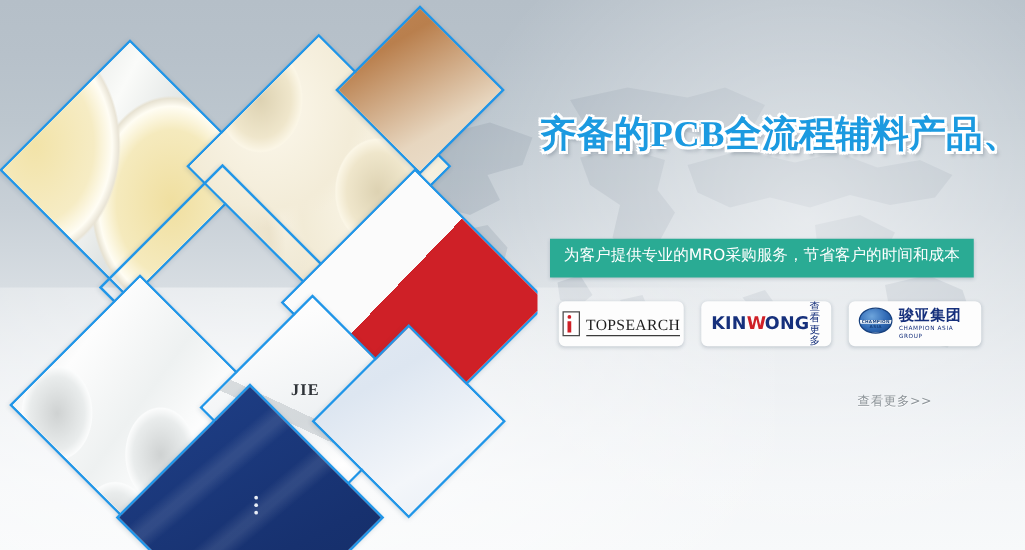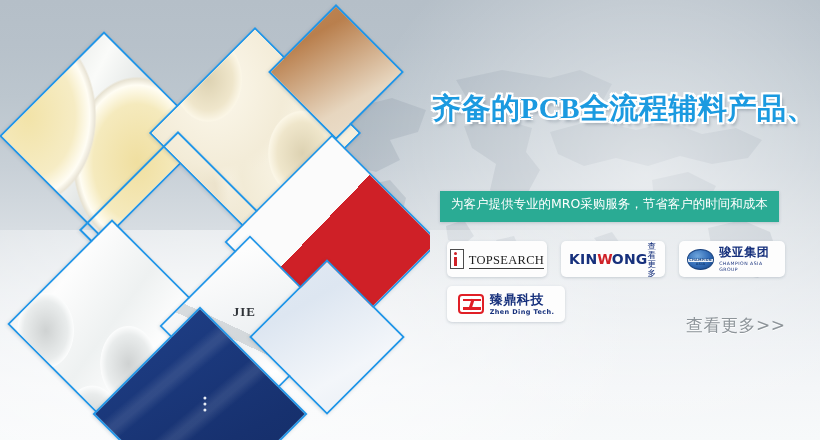--- a/index.html
+++ b/index.html
@@ -205,21 +205,21 @@
     font-family:"DejaVu Sans","Liberation Sans",sans-serif;
     font-weight:bold;font-size:14px;letter-spacing:.2px;color:#16307c;line-height:15px;
   }
   .kw-top .w{color:#cf2027;letter-spacing:-1px;}
   .kw-sub{
     font-family:"DejaVu Sans",sans-serif;font-size:8.5px;color:#16307c;
     letter-spacing:1px;margin-top:2px;line-height:9px;
   }
 
   
-  .ca-wrap{display:flex;align-items:center;gap:5px;}
+  .ca-wrap{display:flex;align-items:flex-start;gap:5px;}
   .ca-globe{
     width:30px;height:21px;border-radius:50%;
     background:radial-gradient(ellipse at 38% 32%, #6ea5dc 0%, #2f69b5 55%, #16407e 100%);
     position:relative;overflow:hidden;border:1px solid #16407e;box-sizing:border-box;
   }
   .ca-globe::before{
     content:"";position:absolute;left:-2px;top:9px;width:34px;height:3px;
     background:#ffffff;opacity:.92;
   }
   .ca-globe span{
@@ -260,21 +260,21 @@
   }
   .zd-en{
     font-family:"DejaVu Sans",sans-serif;font-weight:bold;font-size:6.5px;color:#16307c;
     letter-spacing:.4px;margin-top:2px;line-height:7px;
   }
 
   
   .morelink{
     position:absolute;left:686px;top:314px;
     font-family:"DejaVu Sans","Liberation Sans",sans-serif;
-    font-size:17px;color:#8d9499;letter-spacing:.5px;
+    font-size:10px;color:#8d9499;letter-spacing:.5px;
     text-shadow:0 1px 0 rgba(255,255,255,.85);
     cursor:pointer;white-space:nowrap;
   }
 </style>
 </head>
 <body>
 
 <div class="banner">
 
   <div class="worldmap">
@@ -372,31 +372,18 @@
           </span>
           <span class="ca-text">
             <span class="ca-cn" style="display:block">骏亚集团</span>
             <span class="ca-en" style="display:block">CHAMPION ASIA GROUP</span>
           </span>
         </div>
       </div>
 
     </div>
 
-    <div class="logorow">
-      <div class="logo logo-zhending">
-        <div class="zd-wrap">
-          <span class="zd-mark">
-              <i></i>
-            </span>
-          <span class="zd-text">
-            <span class="zd-cn" style="display:block">臻鼎科技</span>
-            <span class="zd-en" style="display:block">Zhen Ding Tech.</span>
-          </span>
-        </div>
-      </div>
-    </div>
 
   </div>
 
   <div class="morelink">查看更多&gt;&gt;</div>
 
 </div>
 
 </body></html>

